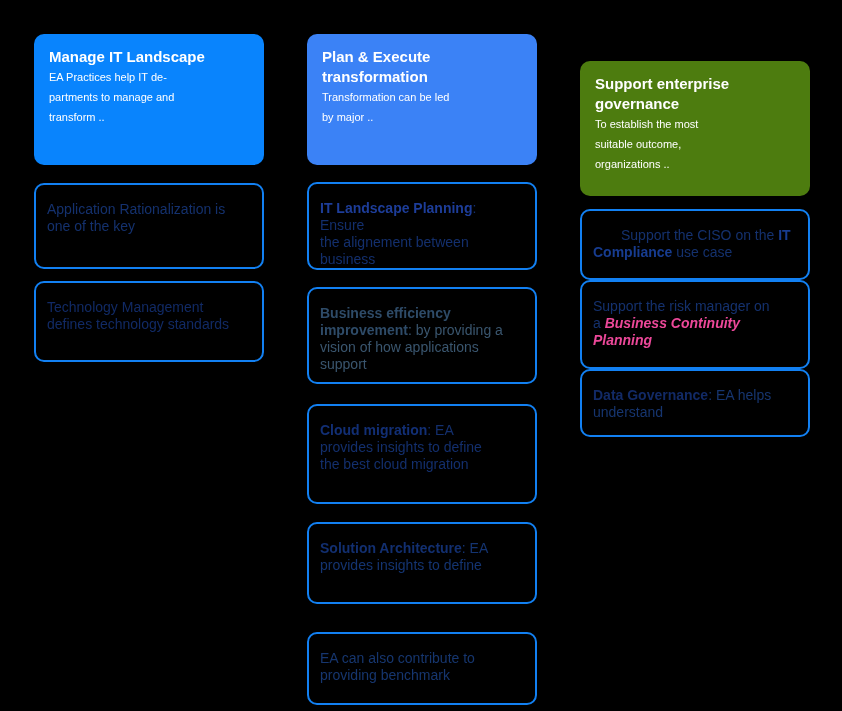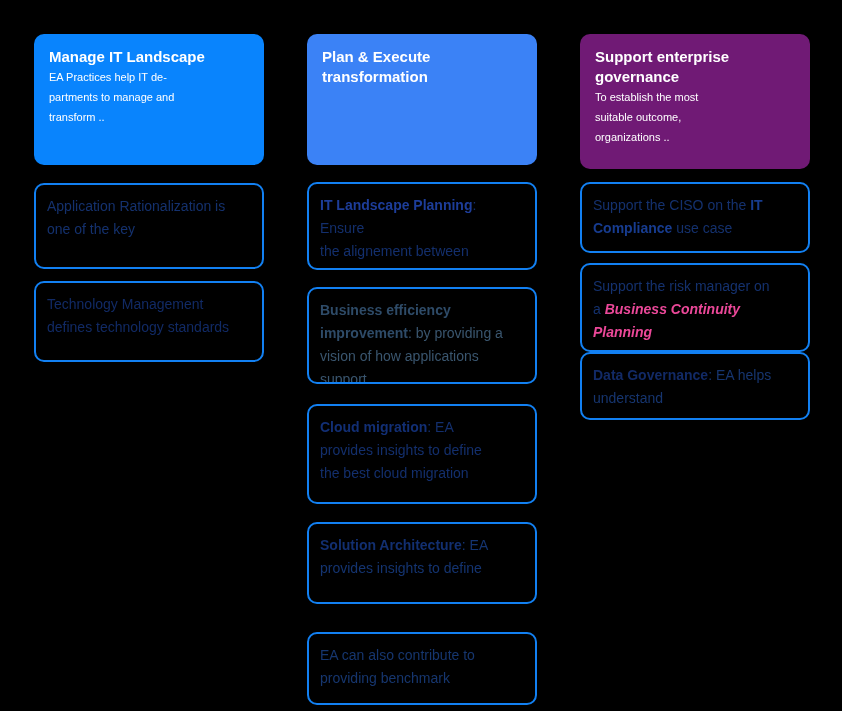--- a/index.html
+++ b/index.html
@@ -27,39 +27,39 @@
   #col-0 .header{height:131px;}
   #col-1 .header{height:131px;}
   #col-2 .header{height:135px;}
   .h-title{font-weight:700;font-size:15px;line-height:20px;white-space:pre-line;}
   .h-body{font-size:11px;line-height:20px;white-space:pre-line;}
 
   .card{
     box-sizing:border-box;
     border:2.5px solid #1280f2;
     border-radius:10px;
-    padding:10px 11px;
+    padding:16px 11px;
     font-size:14px;
-    line-height:23px;
+    line-height:17px;
     white-space:pre-line;
     overflow:hidden;
   }
   .seg-bold{font-weight:700;}
 
   #col-0 .card:nth-child(2){margin-top:18px;height:86px;}
   #col-0 .card:nth-child(3){margin-top:12px;height:81px;}
 
   #col-1 .card:nth-child(2){margin-top:17px;height:88px;}
   #col-1 .card:nth-child(3){margin-top:17px;height:97px;}
   #col-1 .card:nth-child(4){margin-top:20px;height:100px;}
   #col-1 .card:nth-child(5){margin-top:18px;height:82px;}
   #col-1 .card:nth-child(6){margin-top:15px;height:73px;}
 
   #col-2 .card:nth-child(2){margin-top:13px;height:71px;}
-  #col-2 .card:nth-child(3){margin-top:10px;height:89px;}
+  #col-2 .card:nth-child(3){height:89px;}
   #col-2 .card:nth-child(4){height:68px;}
 </style>
 </head>
 <body>
 
 <div id="canvas">
 
   <div class="column" id="col-0">
     <div class="header" style="background: rgb(9, 132, 253); color: rgb(255, 255, 255);">
       <div class="h-title">Manage IT Landscape</div>
@@ -70,46 +70,48 @@
   <div class="card" style="border-color: rgb(18, 128, 242);"><span style="color: rgb(20, 49, 110);">Application Rationalization is
 one of the key</span></div>
       <div class="card" style="border-color: rgb(18, 128, 242);"><span style="color: rgb(17, 42, 101);">Technology Management
 defines technology standards</span></div>
     </div>
 
   <div class="column" id="col-1">
     <div class="header" style="background: #3b82f6; color: rgb(255, 255, 255);">
       <div class="h-title">Plan &amp; Execute
 transformation</div>
+      <div class="h-body">Transformation can be led
+by major ..</div>
     </div>
   <div class="card" style="border-color: rgb(18, 128, 242);"><span class="seg-bold" style="color: rgb(29, 61, 153);">IT Landscape Planning</span><span style="color: rgb(19, 47, 109);">: Ensure
 the alignement between
 business</span></div>
       <div class="card" style="border-color: rgb(18, 128, 242);"><span class="seg-bold" style="color: rgb(46, 75, 104);">Business efficiency
 improvement</span><span style="color: rgb(58, 86, 111);">: by providing a
 vision of how applications
 support</span></div>
       <div class="card" style="border-color: rgb(18, 128, 242);"><span class="seg-bold" style="color: rgb(18, 47, 117);">Cloud migration</span><span style="color: rgb(19, 47, 109);">: EA
 provides insights to define
 the best cloud migration</span></div>
       <div class="card" style="border-color: rgb(18, 128, 242);"><span class="seg-bold" style="color: rgb(18, 47, 112);">Solution Architecture</span><span style="color: rgb(20, 52, 113);">: EA
 provides insights to define</span></div>
       <div class="card" style="border-color: rgb(18, 128, 242); margin-top: 28px;"><span style="color: rgb(22, 54, 111);">EA can also contribute to
 providing benchmark</span></div>
     </div>
 
   <div class="column" id="col-2">
-    <div class="header" style="background: #701a75; color: rgb(255, 255, 255);">
+    <div class="header" style="background: #4d7c0f; color: rgb(255, 255, 255); margin-top: 27px;">
       <div class="h-title">Support enterprise
 governance</div>
       <div class="h-body">To establish the most
 suitable outcome,
 organizations ..</div>
     </div>
-  <div class="card" style="border-color: rgb(18, 128, 242);"><span style="color: rgb(20, 49, 110);">Support the CISO on the </span><span class="seg-bold" style="color: rgb(23, 60, 144);">IT
+  <div class="card" style="border-color: rgb(18, 128, 242);"><span style="color: rgb(20, 49, 110); margin-left: 28px;">Support the CISO on the </span><span class="seg-bold" style="color: rgb(23, 60, 144);">IT
 Compliance</span><span style="color: rgb(20, 49, 110);"> use case</span></div>
       <div class="card" style="border-color: rgb(18, 128, 242);"><span style="color: rgb(20, 49, 110);">Support the risk manager on
 a </span><span class="seg-bold" style="color: #ec4899; font-style: italic;">Business Continuity
 Planning</span></div>
       <div class="card" style="border-color: rgb(18, 128, 242);"><span class="seg-bold" style="color: rgb(18, 42, 102);">Data Governance</span><span style="color: rgb(22, 53, 111);">: EA helps
 understand</span></div>
     </div>
 
 </div>
 

